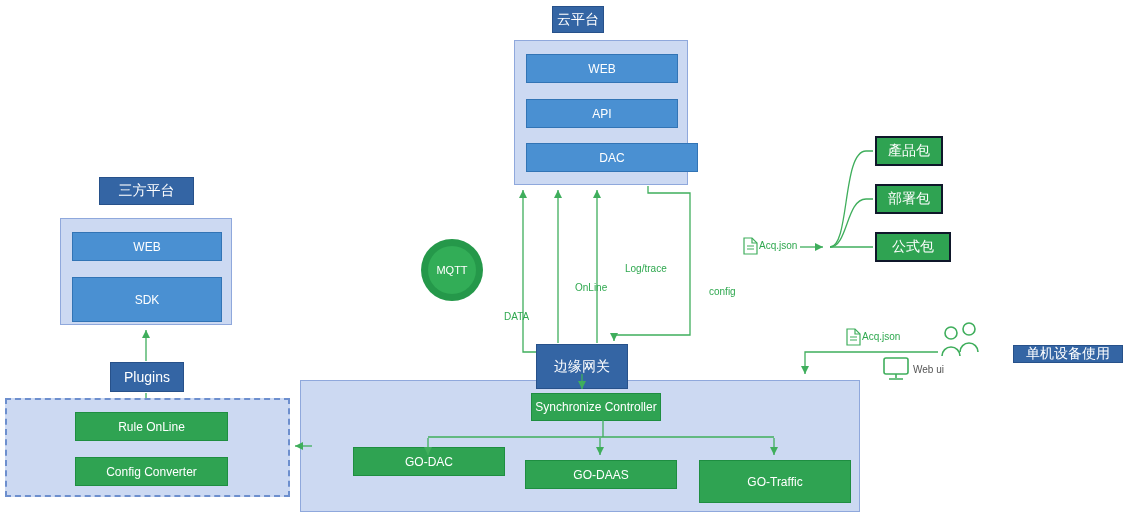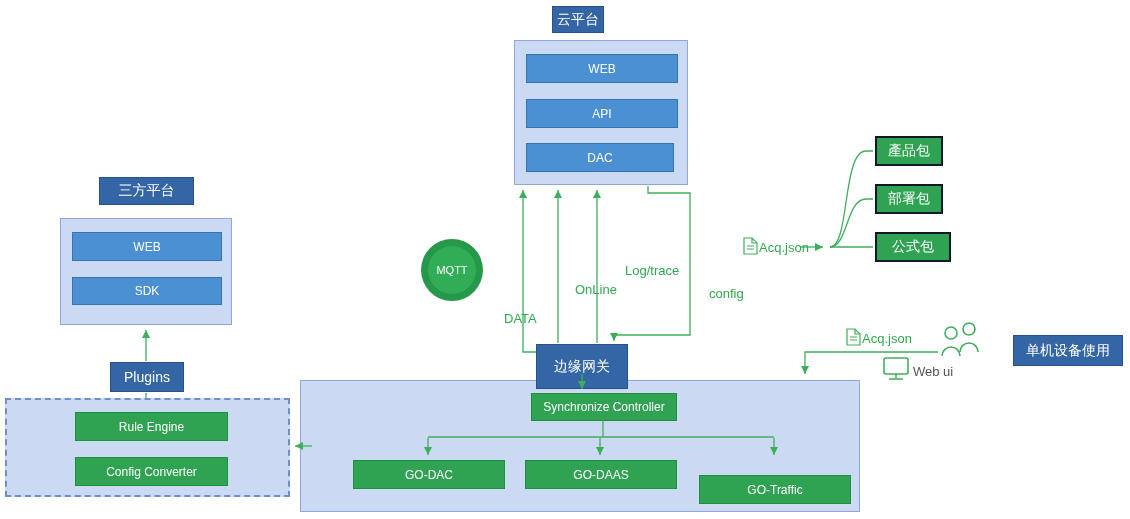--- a/index.html
+++ b/index.html
@@ -8,62 +8,62 @@
   .hdr{position:absolute;background:#3465a4;border:1px solid #27518a;color:#fff;
        display:flex;align-items:center;justify-content:center;font-size:14px;z-index:2}
   .panel{position:absolute;background:#ccd9f2;border:1px solid #8fa8dc;z-index:1}
   .panel.dashed{border:2px dashed #6d8fce}
   .node{position:absolute;display:flex;align-items:center;justify-content:center;
         color:#fff;font-size:12px;z-index:2;white-space:nowrap}
   .node.blue{background:#4a90d2;border:1px solid #3274b5}
   .node.green{background:#2fa352;border:1px solid #1e8e41}
   .pkg{position:absolute;background:#2fa352;border:2px solid #0f172a;color:#fff;
        display:flex;align-items:center;justify-content:center;font-size:14px;z-index:2}
-  .flabel{position:absolute;color:#2fa84f;font-size:13px;white-space:nowrap;z-index:4}
+  .flabel{position:absolute;color:#2fa84f;font-size:10px;white-space:nowrap;z-index:4}
   .flabel.dark{color:#555}
   svg.layer{position:absolute;left:0;top:0;z-index:3}
   .ln{stroke:#3fae5c;stroke-width:1.3;fill:none}
 </style>
 </head>
 <body>
 
 <div id="canvas">
 
   <div class="hdr" style="left:552px;top:6px;width:52px;height:27px">云平台</div>
   <div class="panel" style="left:514px;top:40px;width:174px;height:145px">
     <div class="node blue" style="left:11px;top:13px;width:152px;height:29px">WEB</div>
     <div class="node blue" style="left:11px;top:58px;width:152px;height:29px">API</div>
-    <div class="node blue" style="left:11px;top:102px;width:148px;height:29px">DAC</div>
+    <div class="node blue" style="left:11px;top:102px;width:172px;height:29px">DAC</div>
   </div>
 
   <div class="hdr" style="left:99px;top:177px;width:95px;height:28px">三方平台</div>
   <div class="panel" style="left:60px;top:218px;width:172px;height:107px">
     <div class="node blue" style="left:11px;top:13px;width:150px;height:29px">WEB</div>
-    <div class="node blue" style="left:11px;top:58px;width:150px;height:28px">SDK</div>
+    <div class="node blue" style="left:11px;top:58px;width:150px;height:45px">SDK</div>
   </div>
 
   <div class="hdr" style="left:110px;top:362px;width:74px;height:30px">Plugins</div>
   <div class="panel dashed" style="left:5px;top:398px;width:285px;height:99px">
-    <div class="node green" style="left:68px;top:12px;width:153px;height:29px">Rule Engine</div>
+    <div class="node green" style="left:68px;top:12px;width:153px;height:29px">Rule OnLine</div>
     <div class="node green" style="left:68px;top:57px;width:153px;height:29px">Config Converter</div>
   </div>
 
   <div class="hdr" style="left:536px;top:344px;width:92px;height:45px">边缘网关</div>
   <div class="panel" style="left:300px;top:380px;width:560px;height:132px">
-    <div class="node green" style="left:230px;top:12px;width:146px;height:28px">Synchronize Controller</div>
-    <div class="node green" style="left:52px;top:79px;width:152px;height:29px">GO-DAC</div>
+    <div class="node green" style="left:230px;top:12px;width:130px;height:28px">Synchronize Controller</div>
+    <div class="node green" style="left:52px;top:66px;width:152px;height:29px">GO-DAC</div>
     <div class="node green" style="left:224px;top:79px;width:152px;height:29px">GO-DAAS</div>
-    <div class="node green" style="left:398px;top:94px;width:152px;height:29px">GO-Traffic</div>
+    <div class="node green" style="left:398px;top:79px;width:152px;height:43px">GO-Traffic</div>
   </div>
 
   <div class="pkg" style="left:875px;top:136px;width:68px;height:30px">產品包</div>
   <div class="pkg" style="left:875px;top:184px;width:68px;height:30px">部署包</div>
   <div class="pkg" style="left:875px;top:232px;width:76px;height:30px">公式包</div>
 
-  <div class="hdr" style="left:1013px;top:335px;width:110px;height:31px">单机设备使用</div>
+  <div class="hdr" style="left:1013px;top:345px;width:110px;height:18px">单机设备使用</div>
 
   <svg class="layer" width="1130" height="519" viewBox="0 0 1130 519">
     <defs>
       <marker id="arrow" viewBox="0 0 8 8" refX="8" refY="4" markerWidth="8" markerHeight="8" orient="auto" markerUnits="userSpaceOnUse">
         <path d="M0,0 L8,4 L0,8 z" fill="#3fae5c"></path>
       </marker>
     </defs>
 
     <path class="ln" d="M536 352 H523 V190" marker-end="url(#arrow)"></path>
     <path class="ln" d="M558 343 V190" marker-end="url(#arrow)"></path>

